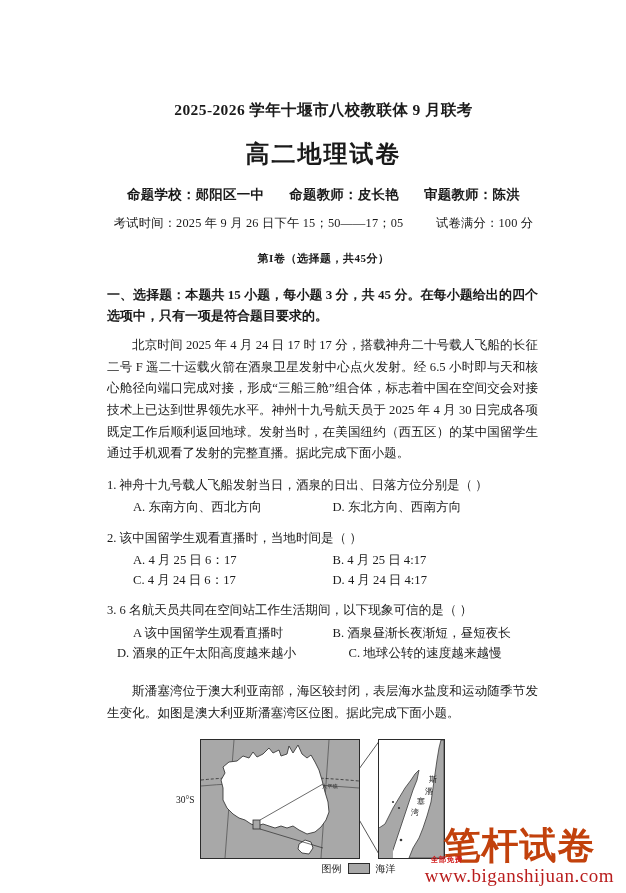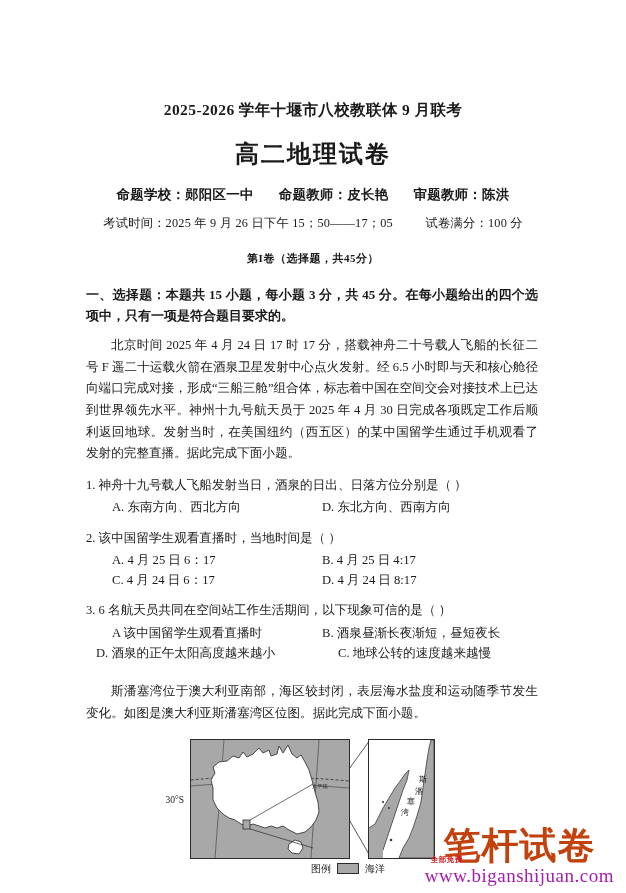--- a/index.html
+++ b/index.html
@@ -12,20 +12,21 @@
     height: 893px;
     position: relative;
     font-family: "Liberation Serif", "DejaVu Serif", serif;
     color: #1a1a1a;
     overflow: hidden;
   }
   .page {
     position: absolute;
     inset: 0;
     padding: 0;
+    margin-left: 21px;
   }
 
   
   .doc-title {
     text-align: center;
     font-weight: bold;
     font-size: 15.5px;
     letter-spacing: 0.4px;
     margin-top: 100px;
   }
@@ -161,21 +162,21 @@
     font-family: Liberation Sans, sans-serif;
     font-weight: bold;
     font-size: 37px;
     letter-spacing: 1px;
     color: #c2410c;
   }
   .wm-url {
     font-family: "Liberation Serif", "DejaVu Serif", serif;
     font-size: 19px;
     letter-spacing: 0.5px;
-    color: #a21caf;
+    color: #b91c1c;
     margin-top: 2px;
   }
   .wm-free {
     position: absolute;
     left: 6px;
     bottom: 22px;
     font-size: 7.5px;
     font-weight: bold;
     color: #d32020;
     letter-spacing: 0.5px;
@@ -219,21 +220,21 @@
         <div class="opt right">D. 东北方向、西南方向</div>
       </div>
     </div>
 
     <div>
       <div class="q-stem">2. 该中国留学生观看直播时，当地时间是（      ）</div>
       <div class="q-options">
         <div class="opt">A. 4 月 25 日 6：17</div>
         <div class="opt right">B. 4 月 25 日 4:17</div>
         <div class="opt">C. 4 月 24 日 6：17</div>
-        <div class="opt right">D. 4 月 24 日 8:17</div>
+        <div class="opt right">D. 4 月 24 日 4:17</div>
       </div>
     </div>
 
     <div>
       <div class="q-stem">3. 6 名航天员共同在空间站工作生活期间，以下现象可信的是（      ）</div>
       <div class="q-options">
         <div class="opt">A  该中国留学生观看直播时</div>
         <div class="opt right">B. 酒泉昼渐长夜渐短，昼短夜长</div>
         <div class="opt right">D. 酒泉的正午太阳高度越来越小</div>
         <div class="opt">C. 地球公转的速度越来越慢</div>

